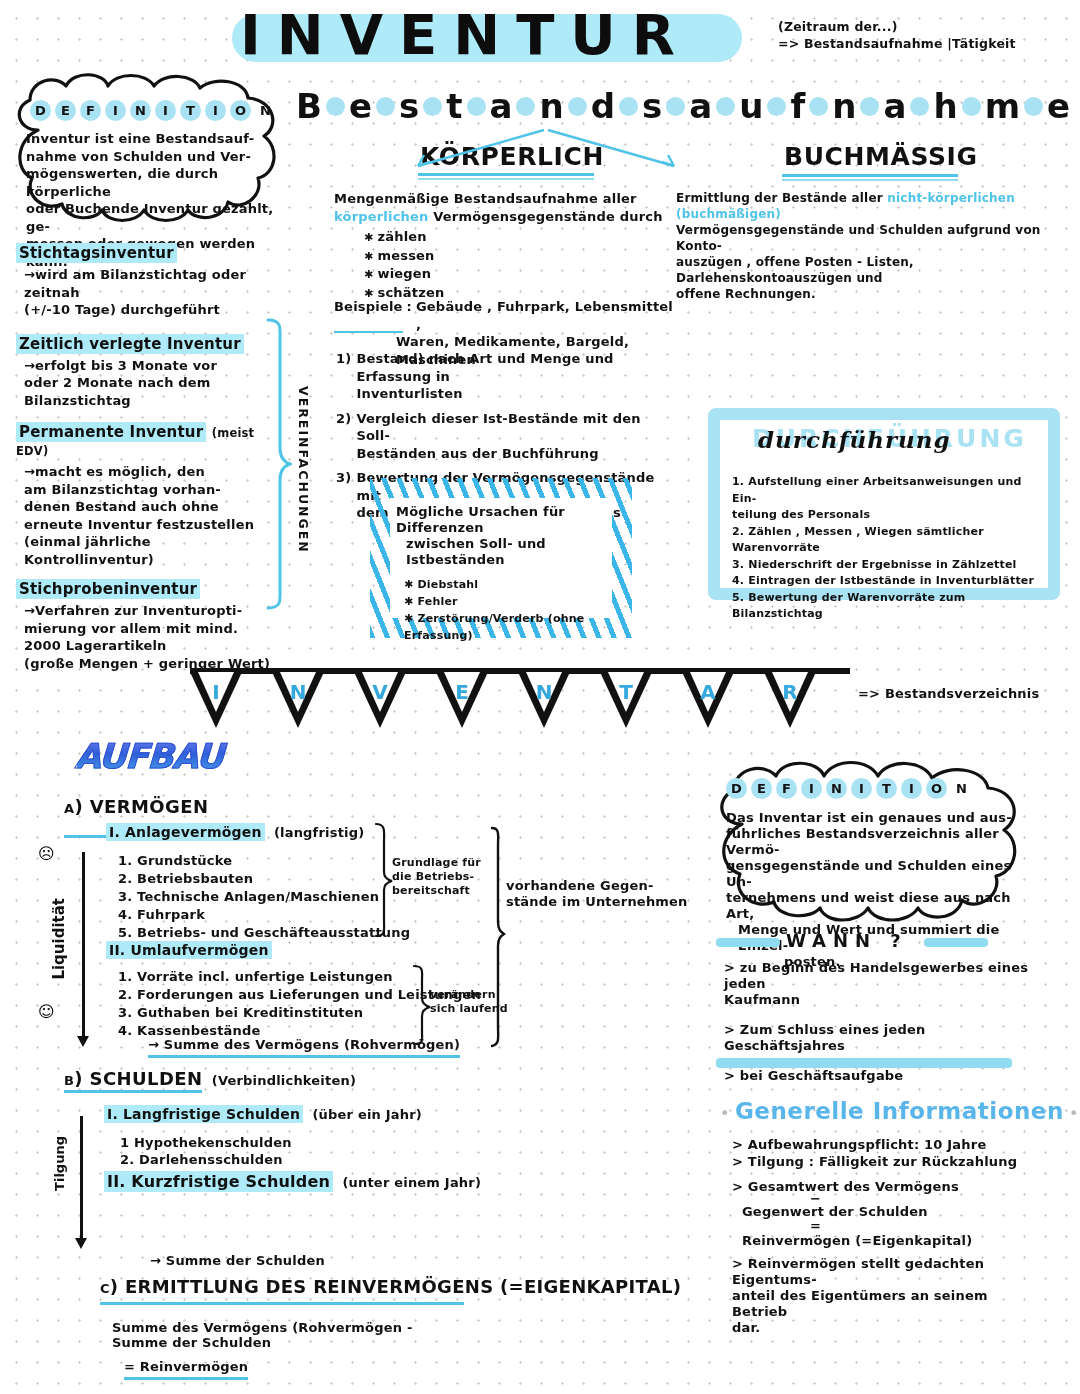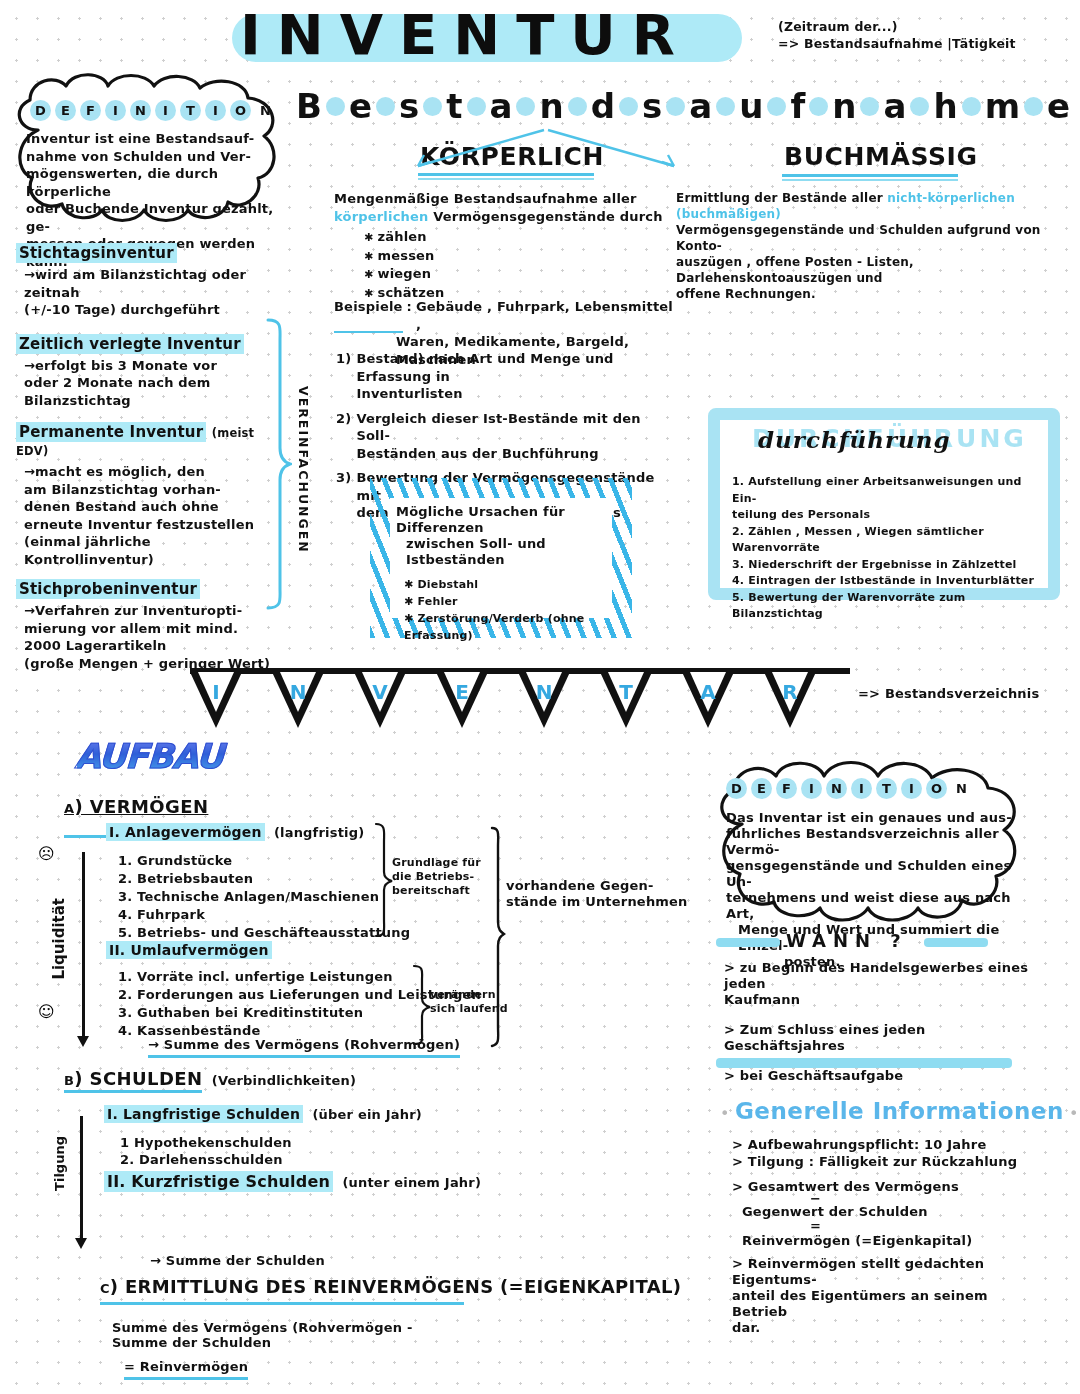--- a/index.html
+++ b/index.html
@@ -449,21 +449,21 @@
       <div class="flag-in" style="left: 500px;"></div>
       <div class="flag-ch" style="left: 492px;">A</div>
       <div class="flag" style="left: 574px;"></div>
       <div class="flag-in" style="left: 582px;"></div>
       <div class="flag-ch" style="left: 574px;">R</div>
     </div>
   <div class="abs hand" id="bunting-note">=&gt; Bestandsverzeichnis</div>
 
   <div class="abs hand" id="aufbau">AUFBAU</div>
 
-  <div class="abs hand head-big ul-blue" style="left:64px;top:796px;font-size:18px;letter-spacing:.4px;padding-bottom:18px;text-decoration:underline;">a) VERMÖGEN</div>
+  <div class="abs hand head-big ul-blue" style="left:64px;top:796px;font-size:18px;letter-spacing:.4px;padding-bottom:18px;">a) VERMÖGEN</div>
 
   <div class="abs hand" style="left:106px;top:822px;">
     <span class="hl" style="font-size:14px;font-weight:700;">I. Anlagevermögen</span>
     <span class="body-txt" style="margin-left:4px;">(langfristig)</span>
   </div>
 
   <div class="abs hand body-txt" style="left:118px;top:852px;line-height:18px;">
     <div>1. Grundstücke</div>
     <div>2. Betriebsbauten</div>
     <div>3. Technische Anlagen/Maschienen</div>

